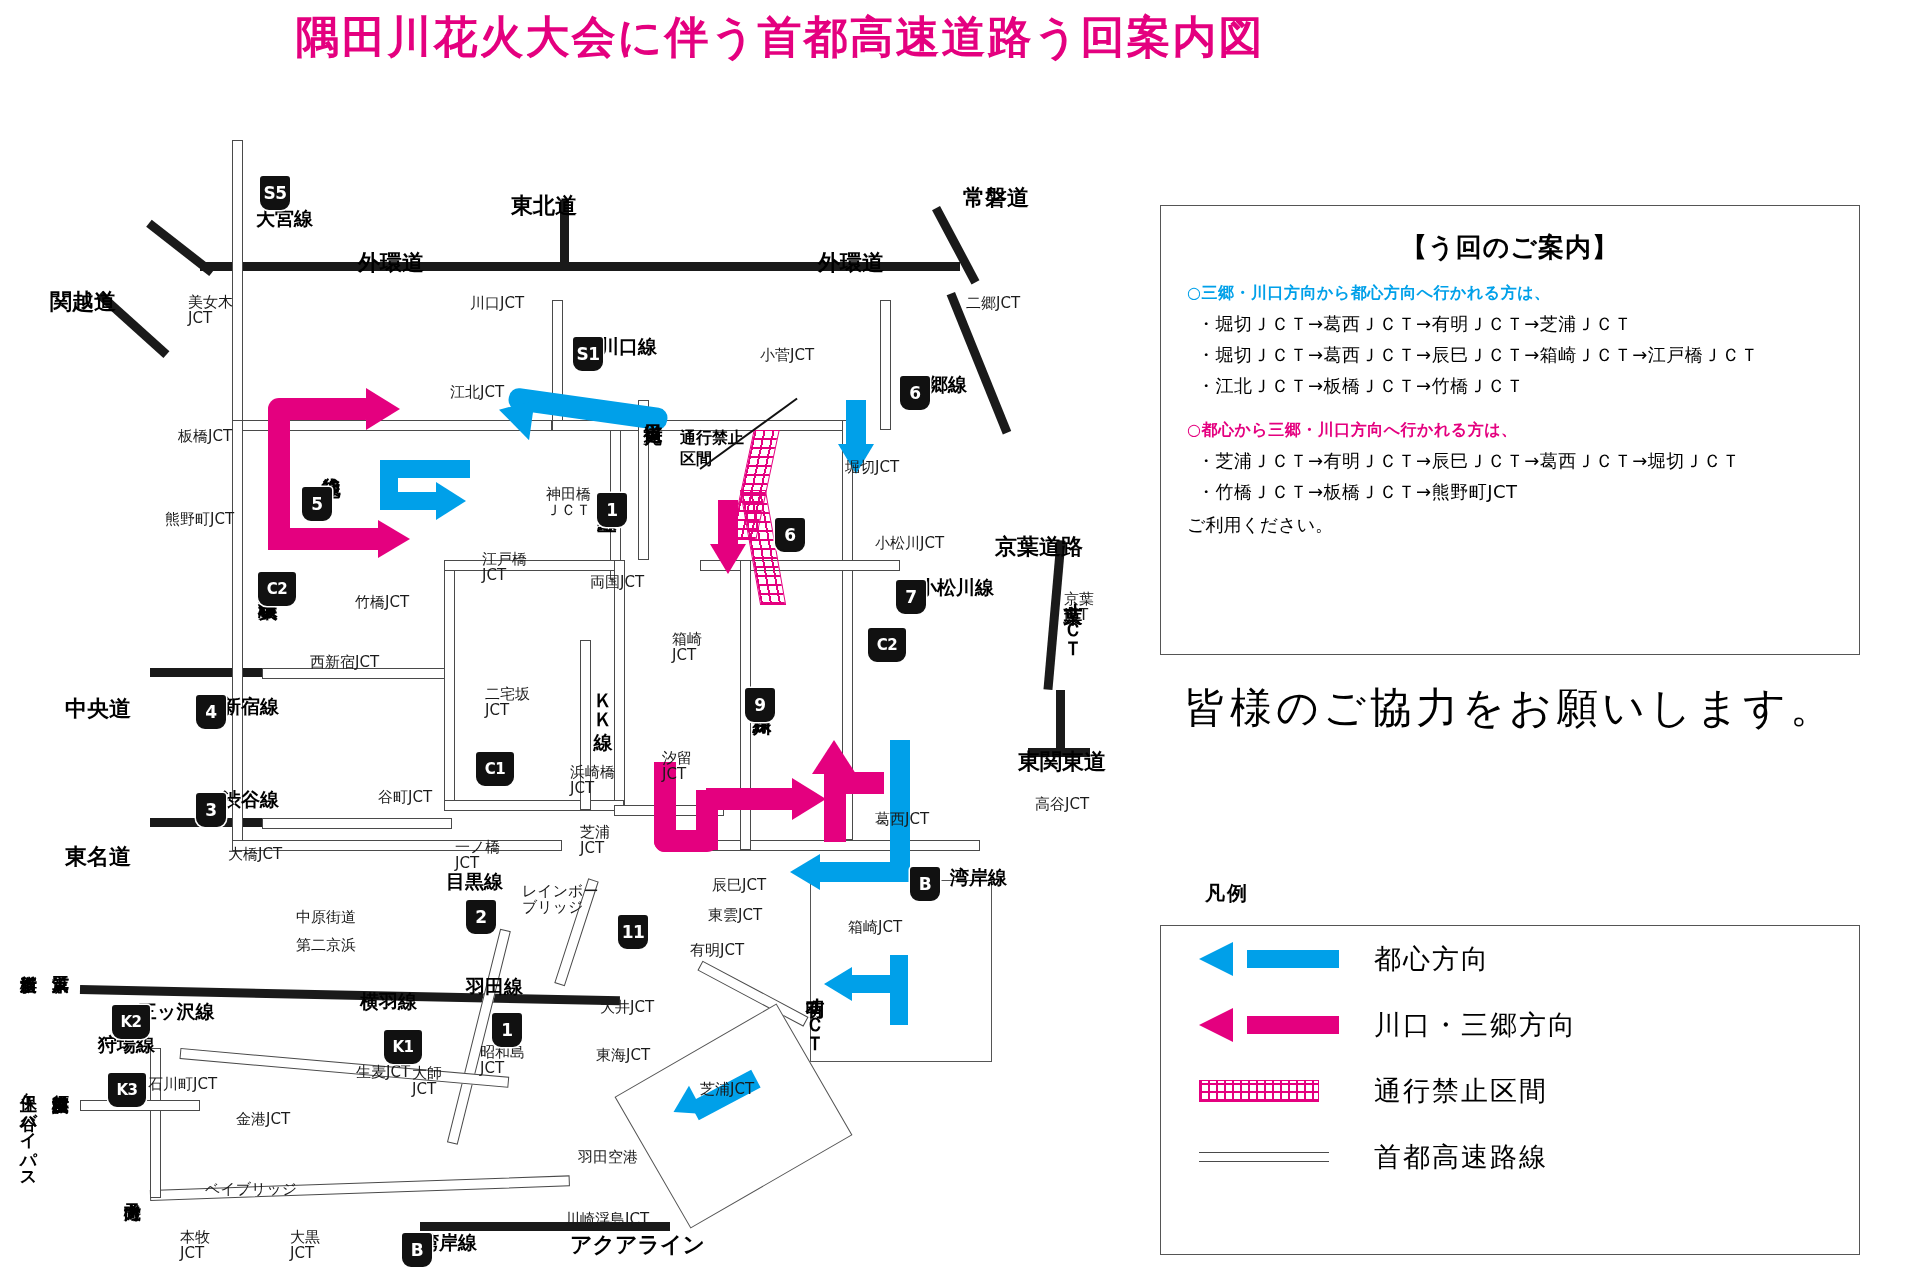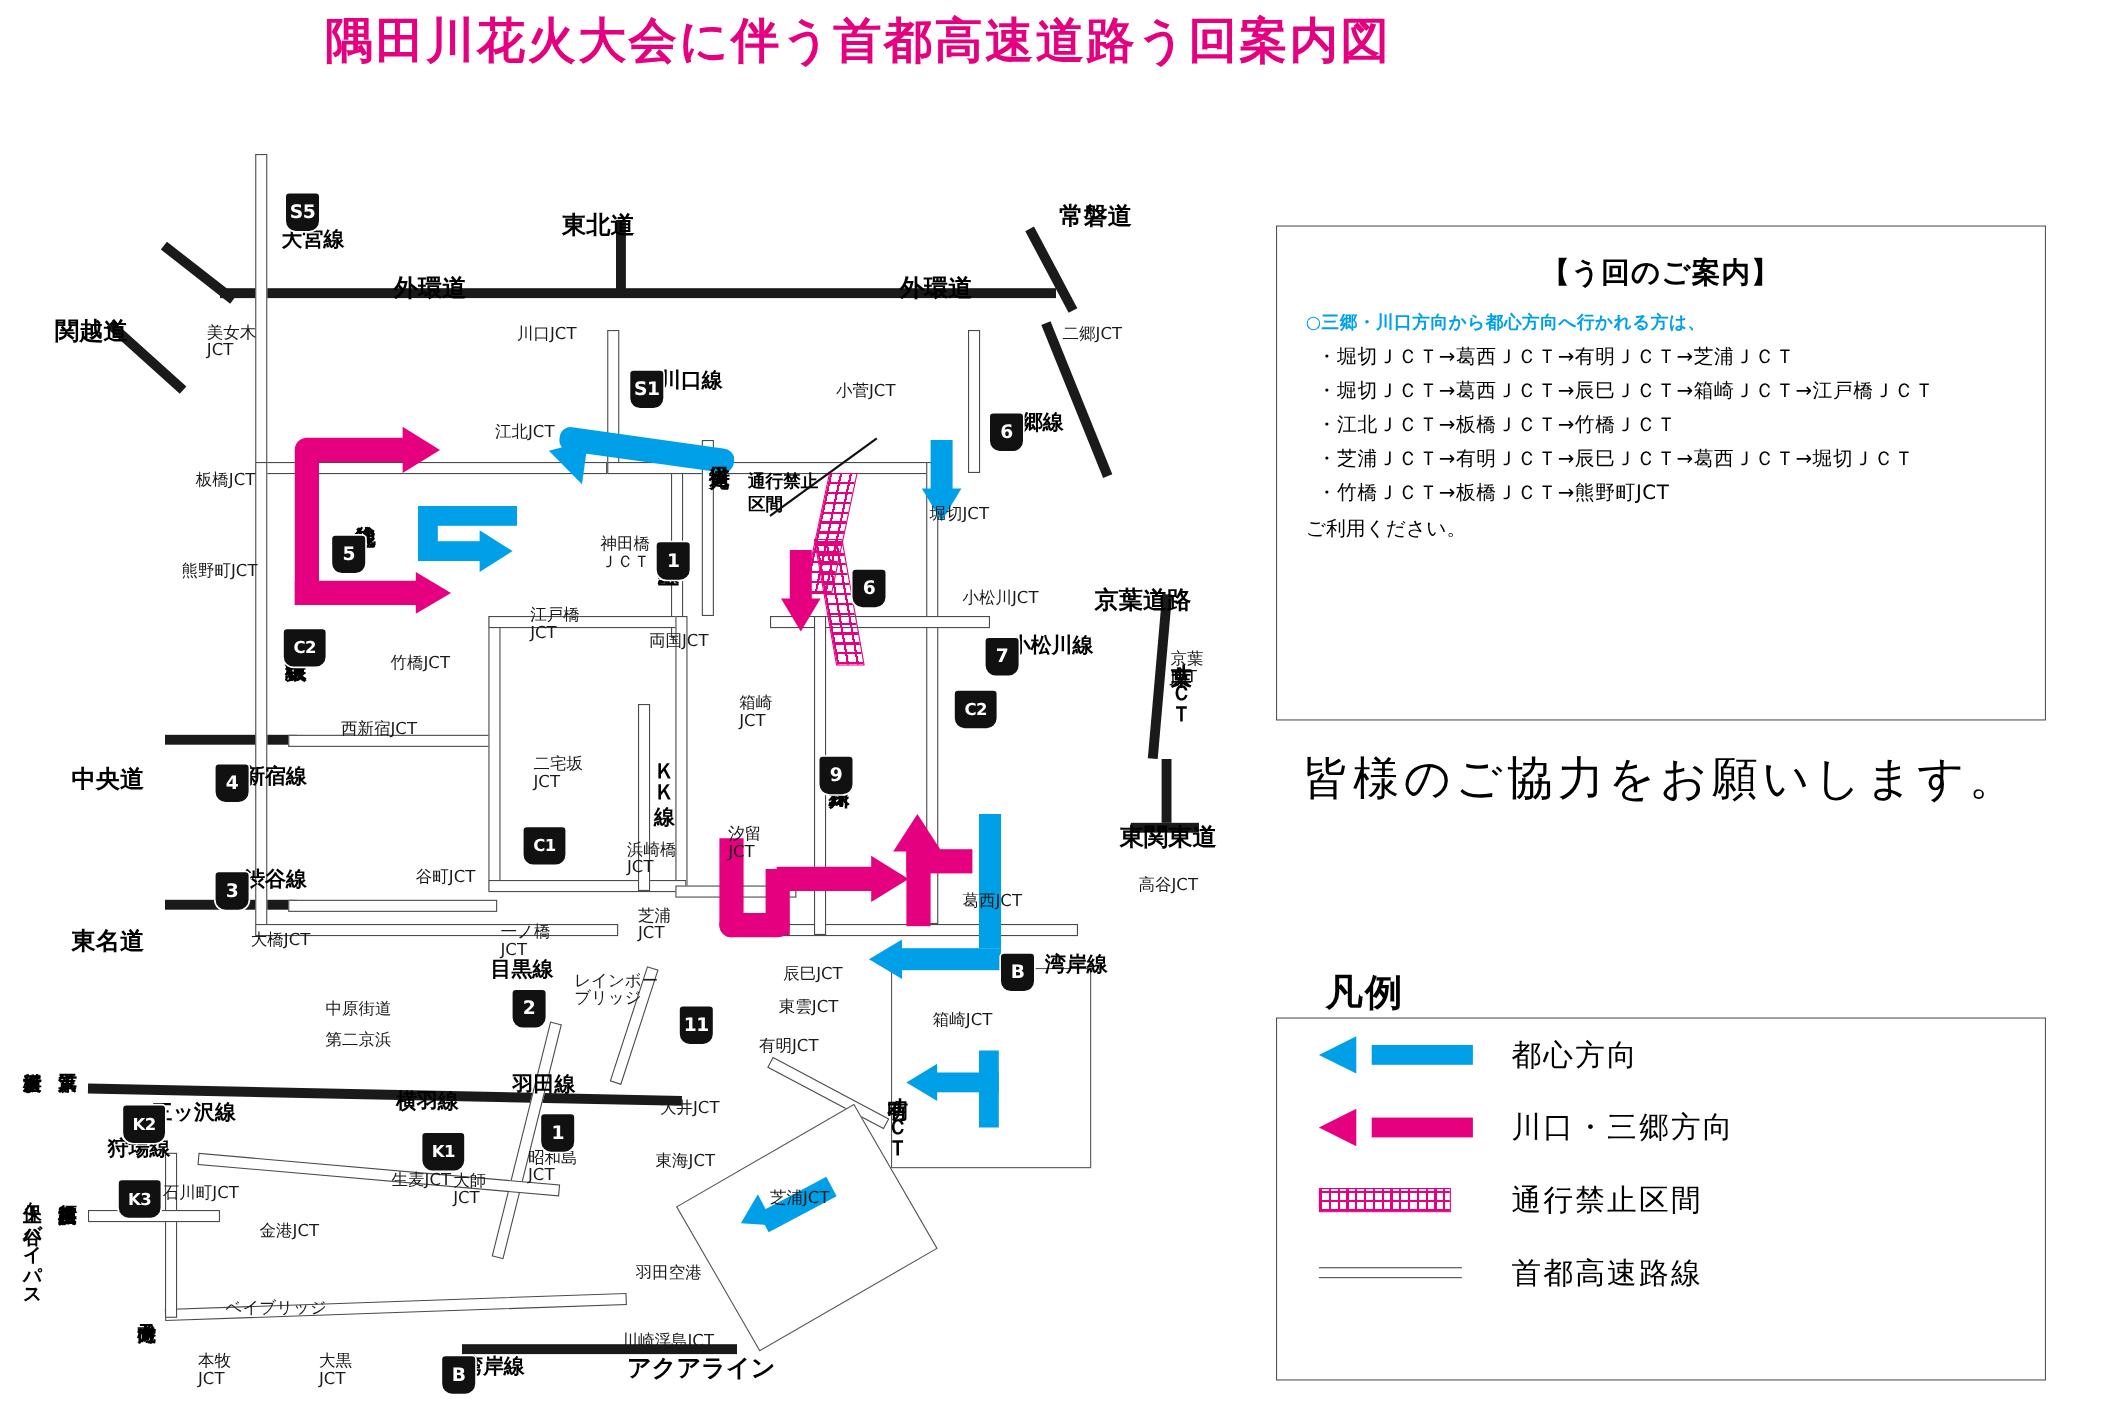--- a/index.html
+++ b/index.html
@@ -48,21 +48,21 @@
   #infotitle{text-align:center;font-size:26px;font-weight:bold;letter-spacing:1px;margin:8px 0 18px;}
   .hdr{font-size:16px;font-weight:bold;margin:6px 0 8px;letter-spacing:0.5px;}
   .hdr.cyan{color:#00A0E9;}
   .hdr.mag{color:#E4007F;}
   .rt{font-size:18px;margin:7px 0 7px 10px;letter-spacing:0.5px;}
   .note{font-size:18px;margin-top:16px;line-height:1.5;}
 
   #plea{position:absolute;left:1150px;top:680px;width:720px;text-align:center;
         font-size:42px;letter-spacing:4px;font-family:"DejaVu Serif","Liberation Serif",serif;}
 
-  #legendlabel{position:absolute;left:1205px;top:880px;font-size:34px;font-weight:bold;letter-spacing:2px;}
+  #legendlabel{position:absolute;left:1205px;top:880px;font-size:20px;font-weight:bold;letter-spacing:2px;}
   #legend{position:absolute;left:1160px;top:925px;width:700px;height:330px;
           border:1.5px solid #555;background:#fff;box-sizing:border-box;}
   .lgrow{display:flex;align-items:center;height:66px;padding-left:38px;}
   .lgsym{width:175px;display:flex;align-items:center;}
   .lgtxt{font-size:27px;letter-spacing:2px;}
 
   .lgarrow{position:relative;width:140px;height:34px;}
   .lgarrow .bar{position:absolute;right:0;top:8px;width:92px;height:18px;}
   .lgarrow .hd{position:absolute;left:0;top:0;width:0;height:0;
                border-top:17px solid transparent;border-bottom:17px solid transparent;}
@@ -303,20 +303,21 @@
 </div>
 
 <div id="infobox">
   <div id="infotitle">【う回のご案内】</div>
 
   <div class="hdr cyan">○三郷・川口方向から都心方向へ行かれる方は、</div>
   <div class="rt">・堀切ＪＣＴ→葛西ＪＣＴ→有明ＪＣＴ→芝浦ＪＣＴ</div>
   <div class="rt">・堀切ＪＣＴ→葛西ＪＣＴ→辰巳ＪＣＴ→箱崎ＪＣＴ→江戸橋ＪＣＴ</div>
   <div class="rt">・江北ＪＣＴ→板橋ＪＣＴ→竹橋ＪＣＴ</div>
 
+  <div class="hdr mag" style="margin-top:22px;">○都心から三郷・川口方向へ行かれる方は、</div>
   <div class="rt">・芝浦ＪＣＴ→有明ＪＣＴ→辰巳ＪＣＴ→葛西ＪＣＴ→堀切ＪＣＴ</div>
   <div class="rt">・竹橋ＪＣＴ→板橋ＪＣＴ→熊野町JCT</div>
 
   <div class="note" style="margin-top:2px;">ご利用ください。</div>
 </div>
 
 <div id="plea">皆様のご協力をお願いします。</div>
 
 <div id="legendlabel">凡例</div>
 <div id="legend">

